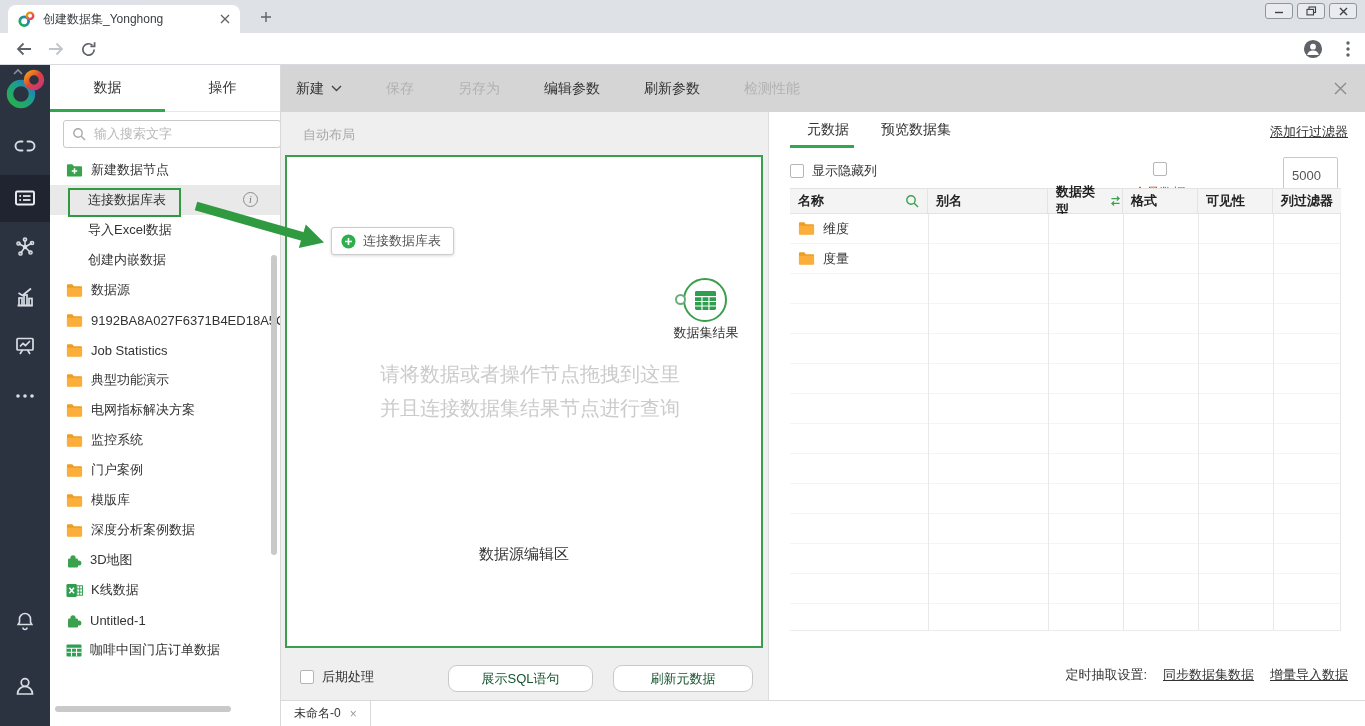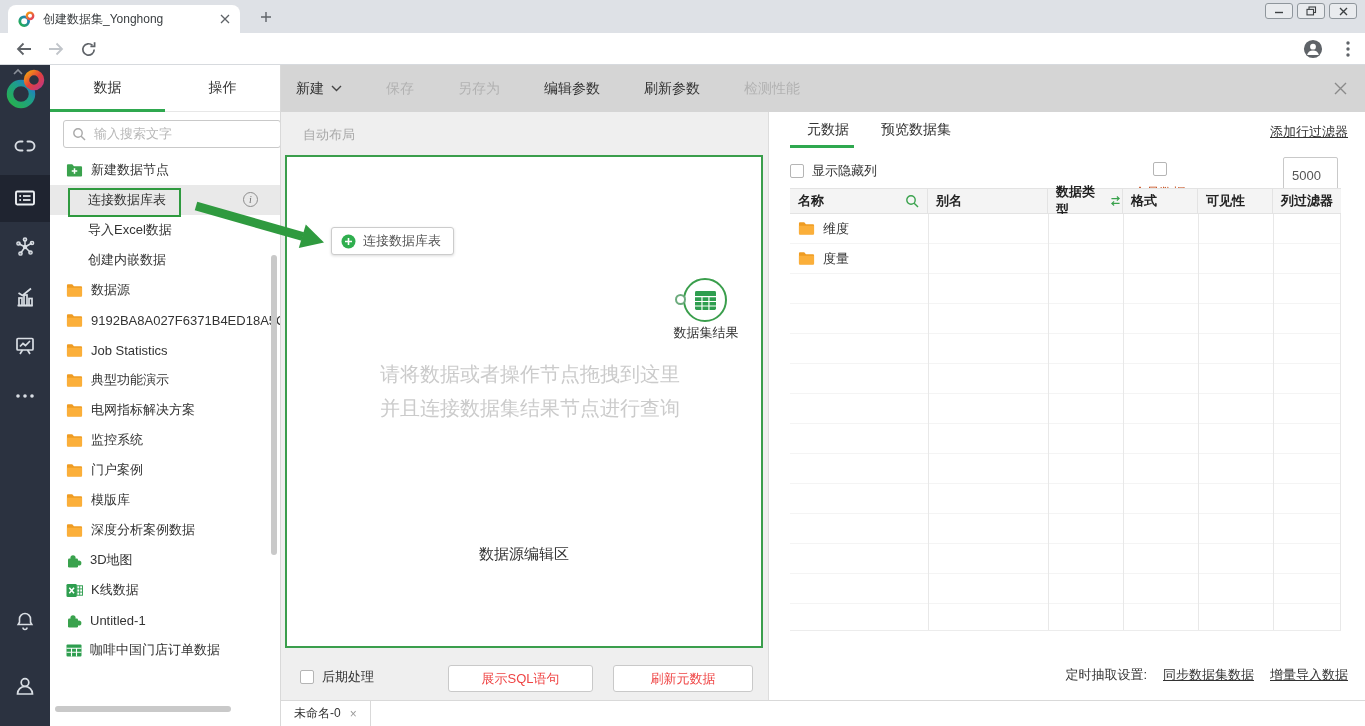--- a/index.html
+++ b/index.html
@@ -68,22 +68,22 @@
     display:flex; align-items:center; gap:7px; font-size:13px; color:#555; }
   .node-circle { position:absolute; left:396px; top:121px; width:44px; height:44px; background:#fff;
     border:2px solid #3a9e4c; border-radius:50%; display:flex; align-items:center; justify-content:center; }
   .node-port { position:absolute; left:388px; top:137px; width:11px; height:11px; background:#fff;
     border:2px solid #6cab7d; border-radius:50%; }
   .node-label { position:absolute; left:378px; top:167px; width:82px; text-align:center; font-size:13px; color:#333; }
   .canvas-hint { position:absolute; left:0; width:100%; text-align:center; font-size:20px; color:#cbcbcb; line-height:34px;padding-left:12px; }
   .area-label { position:absolute; left:0; top:388px; width:100%; text-align:center; font-size:15px; color:#333; }
   .checkbox { width:14px; height:14px; border:1px solid #b5b5b5; border-radius:2px; background:#fff; flex:none; }
   .post-process { position:absolute; left:19px; top:556px; display:flex; align-items:center; gap:8px; font-size:13px; color:#333; }
-  .btn { position:absolute; height:27px; background:#fff; border:1px solid #c9c9c9; border-radius:3px;
-    display:flex; align-items:center; justify-content:center; font-size:13px; color:#ef4444; }
+  .btn { position:absolute; height:27px; background:#fff; border:1px solid #c9c9c9; border-radius:9px;
+    display:flex; align-items:center; justify-content:center; font-size:13px; color:#14532d; }
   .sql-btn { left:167px; top:553px; width:145px; }
   .meta-btn { left:332px; top:553px; width:140px; }
 
   
   #bottom-tabbar { position:absolute; left:281px; top:700px; width:1084px; height:26px; background:#fff; border-top:1px solid #d9d9d9; }
   .bottom-tab { position:absolute; left:0; top:0; height:25px; padding:0 13px; border-right:1px solid #d9d9d9;
     display:flex; align-items:center; gap:9px; font-size:12px; color:#333; background:#fff; }
   .bottom-tab .x { color:#9a9a9a; font-size:12px; }
 
   

